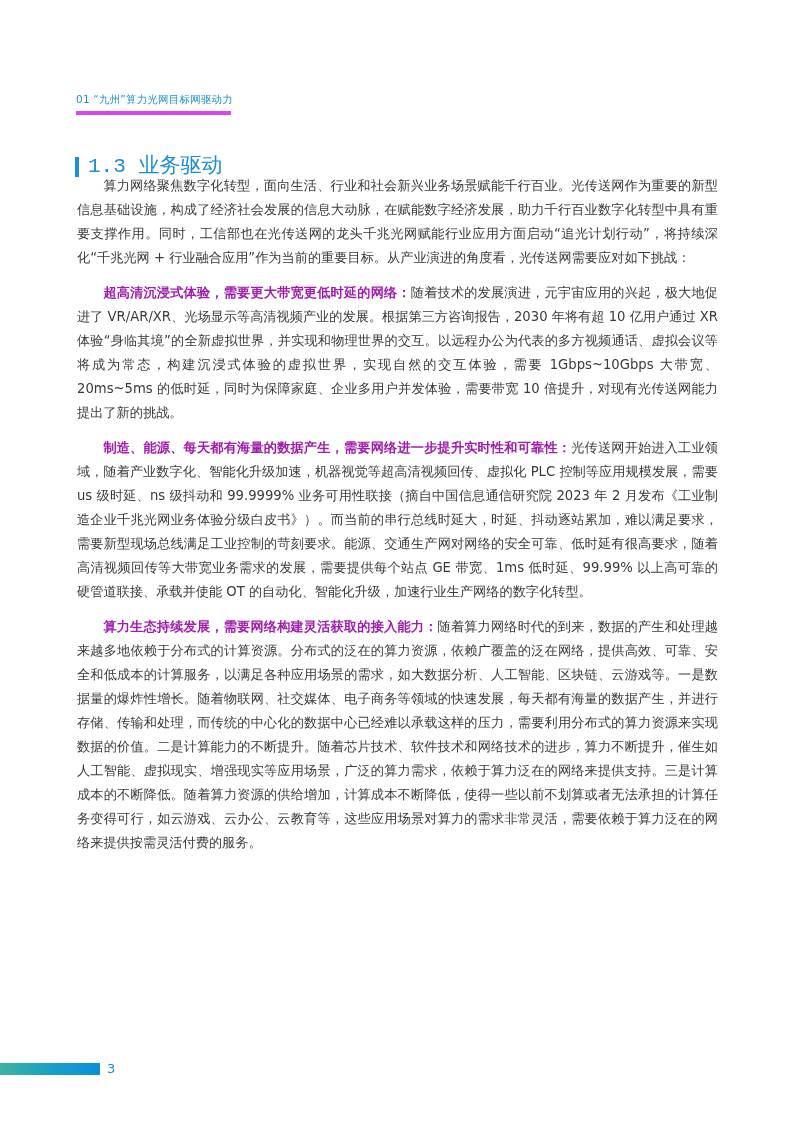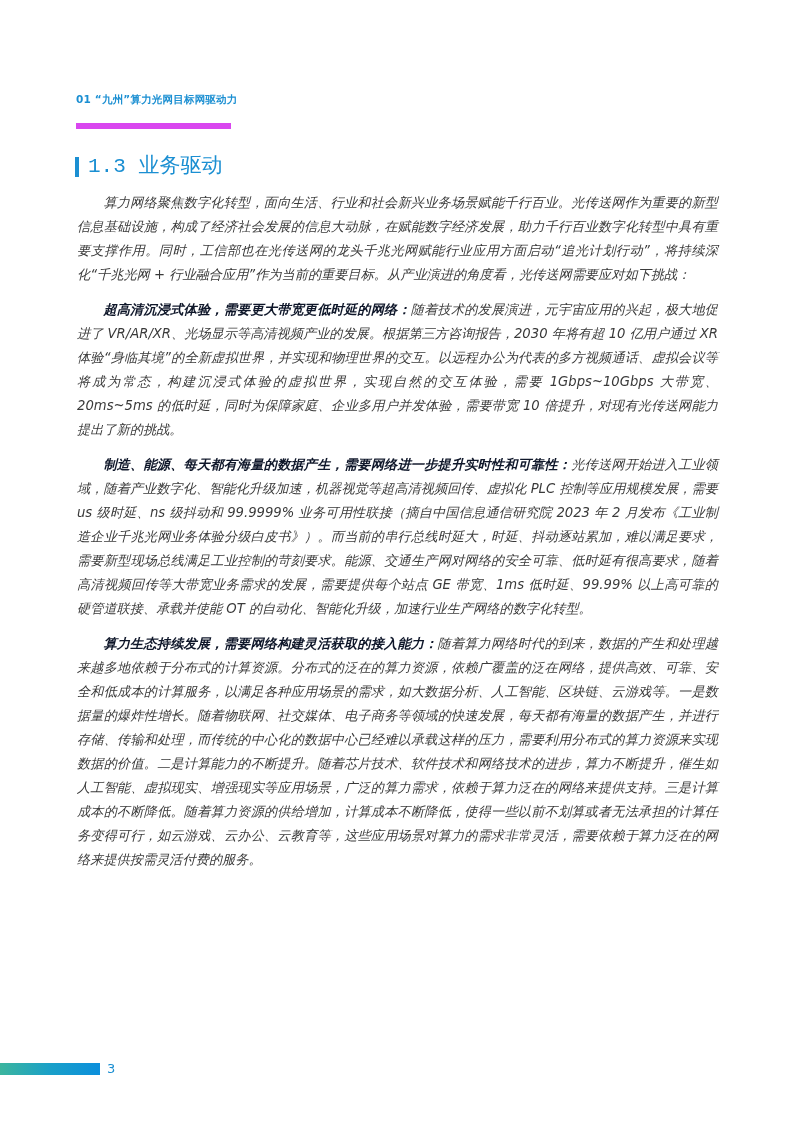--- a/index.html
+++ b/index.html
@@ -12,24 +12,24 @@
     body {
       position: relative;
       font-family: "DejaVu Sans", "Liberation Sans", sans-serif;
       color: #3a3a3a;
     }
     .running-header {
       position: absolute;
       left: 76px;
       top: 92px;
       width: 155px;
-      padding-bottom: 17px;
-      border-bottom: 6px solid #d946ef;
+      padding-bottom: 5px;
+      border-bottom: 4px solid #d946ef;
       font-size: 10.5px;
-      font-weight: bold;
+      font-weight: normal;
       color: #1b8fd2;
       letter-spacing: 0.2px;
       white-space: nowrap;
       line-height: 14px;
     }
     .section-heading {
       position: absolute;
       left: 75px;
       top: 154px;
       display: flex;
@@ -45,35 +45,34 @@
     .section-heading .title {
       font-size: 21px;
       color: #1b8fd2;
       line-height: 26px;
       white-space: nowrap;
       font-family: Liberation Mono, monospace;
     }
     .body-text {
       position: absolute;
       left: 77px;
-      top: 191px;
+      top: 174px;
       width: 641px;
-      font-style: italic;
     }
     .para {
       font-size: 13.2px;
       line-height: 24px;
       text-align: justify;
       text-indent: 2em;
       margin-bottom: 11px;
       color: #3a3a3a;
     }
     .para .lead {
       font-weight: bold;
-      color: #0f172a;
+      color: #a21caf;
     }
     .footer-bar {
       position: absolute;
       left: 0;
       top: 1063px;
       width: 100px;
       height: 12px;
       background: linear-gradient(to right, #3bb59e, #1aa0c8 50%, #0b8fdc);
     }
     .page-number {

